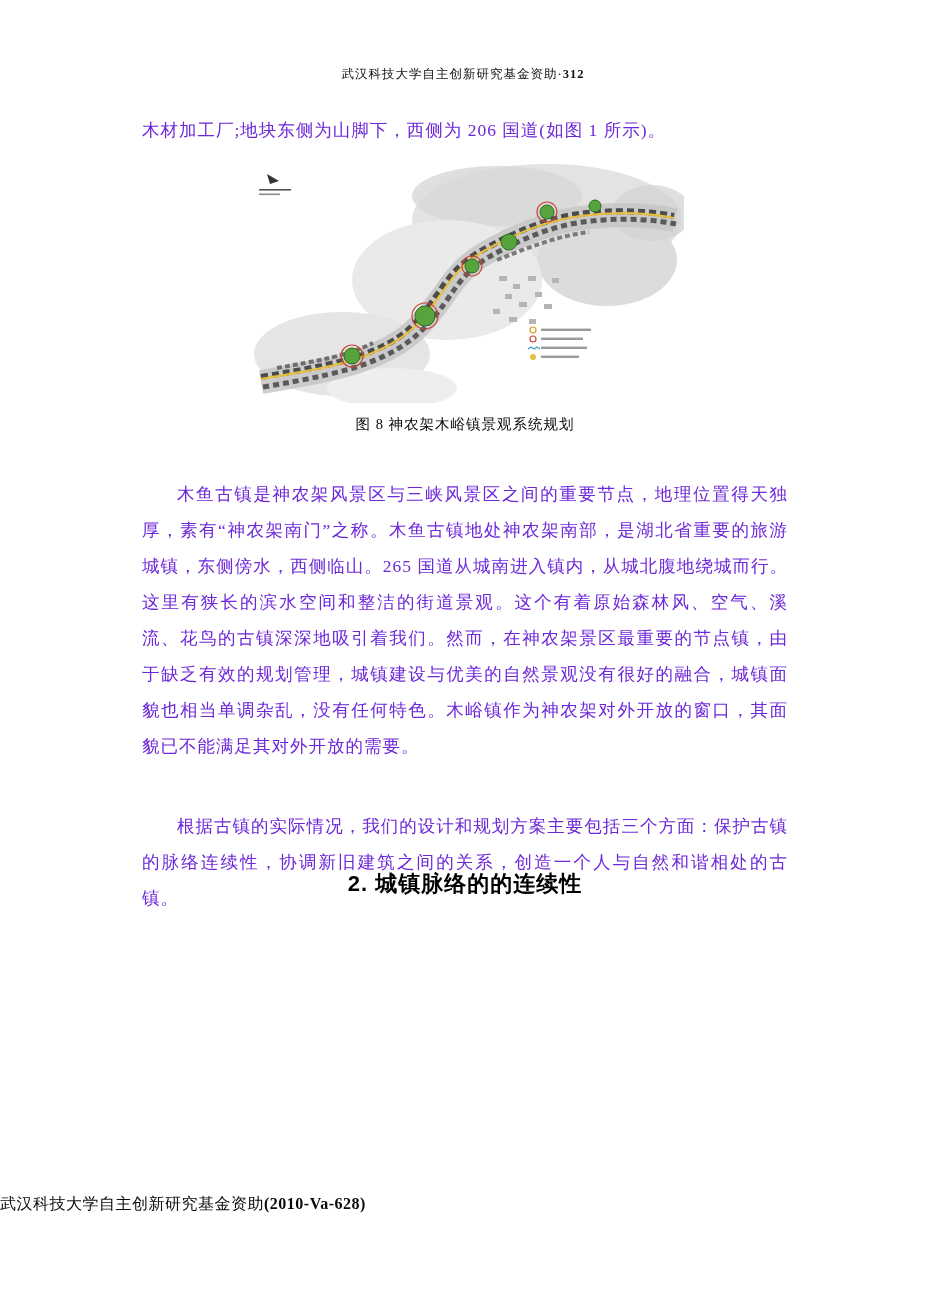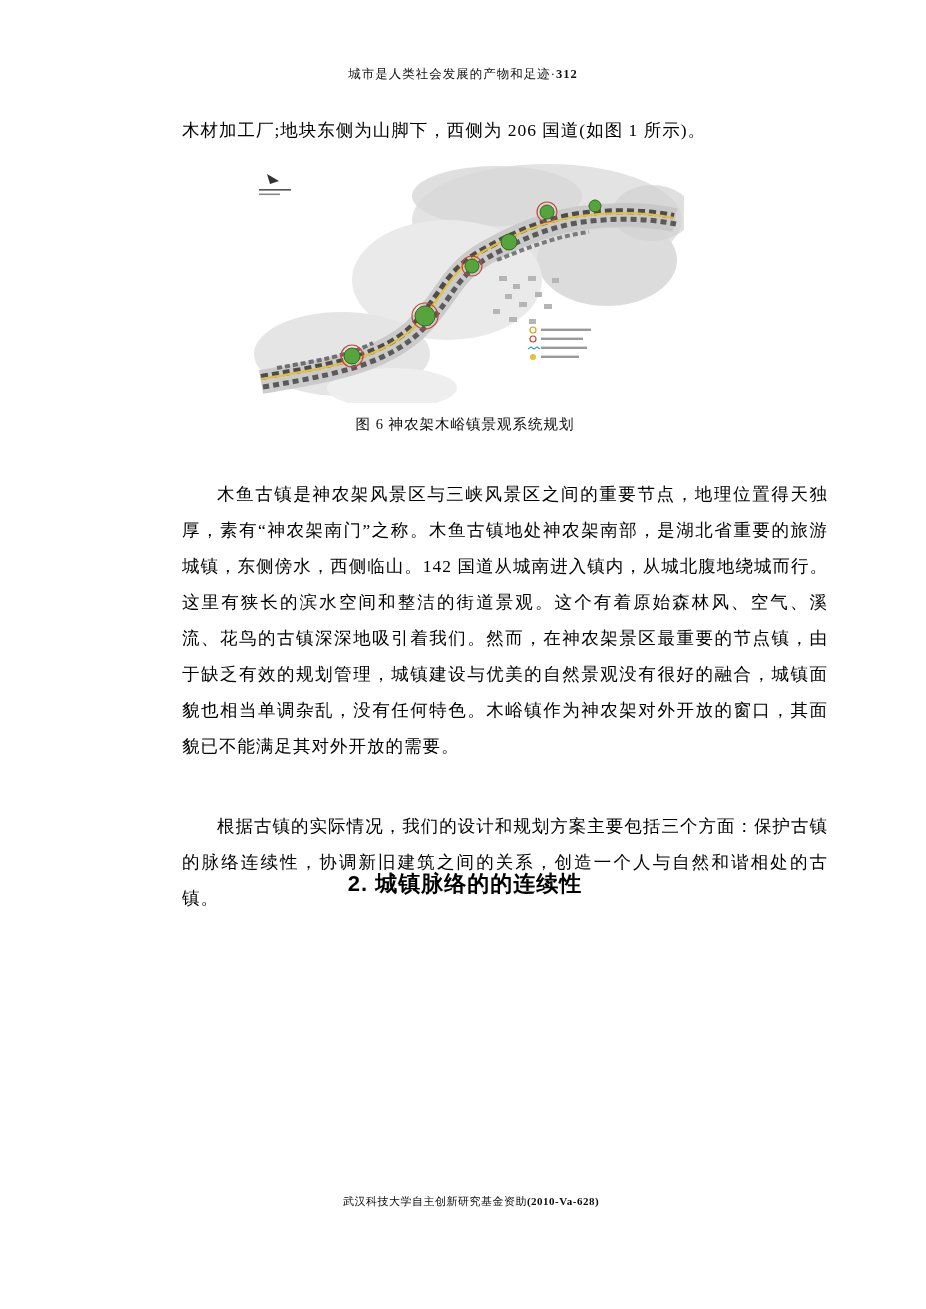--- a/index.html
+++ b/index.html
@@ -18,52 +18,52 @@
   }
   .page-header {
     position:absolute; top:66px; left:0; width:100%;
     text-align:center;
     font-size:12.5px; letter-spacing:1px; color:#111;
   }
   .page-header .pagenum { font-weight:bold; }
   .content-block { position:absolute; left:142px; width:646px;text-align:center; }
   .para {
     font-size:17.5px; line-height:36px; letter-spacing:1px;
-    text-align:justify; color:#000000;margin-left:40px;
+    text-align:justify; color:#6d28d9;
   }
   .indent { text-indent:2em; }
   .para1 { top:112px; }
   .figure-block { top:158px; text-align:center; }
   .figure-frame { width:437px; margin:0 auto; background:#fff; }
   .caption {
     margin-top:8px; font-size:14.5px; letter-spacing:1px; color:#0a0a0a;
     text-align:center;
   }
   .para2 { top:476px; }
   .para3 { top:808px; }
   .section-heading {
     top:868px;
     font-family:"Liberation Sans","DejaVu Sans",sans-serif;
     font-weight:bold; font-size:22px; line-height:32px; color:#000;
     letter-spacing:1px;
   }
   .para4 { top:938px; }
   .page-footer {
     position:absolute; top:1194px; left:0; width:100%;
-    text-align:center; font-size:11px; letter-spacing:0.5px; color:#0a0a0a;padding-left:16px;
+    font-size:16px; letter-spacing:0.5px; color:#0a0a0a;
   }
   .page-footer .grant { font-weight:bold; }
 </style>
 </head>
 <body>
 
 <div class="page">
 
   <div class="page-header">
-    <span>城市是人类社会发展的产物和足迹·</span><span class="pagenum">312</span>
+    <span>武汉科技大学自主创新研究基金资助·</span><span class="pagenum">312</span>
   </div>
 
   <div class="content-block para para1">木材加工厂;地块东侧为山脚下，西侧为 206 国道(如图 1 所示)。</div>
 
   <div class="content-block figure-block">
     <div class="figure-frame">
       <svg viewBox="0 0 437 245" width="437" height="245" role="img">
 
         <g>
           <ellipse cx="300" cy="62" rx="135" ry="56" fill="#e3e3e3"></ellipse>
@@ -123,24 +123,24 @@
           <rect x="294" y="197.6" width="38" height="2.4" fill="#9a9a9a"></rect>
         </g>
 
         <g>
           <path d="M20 16 l12 7 l-9 3 z" fill="#333"></path>
           <rect x="12" y="31" width="32" height="1.6" fill="#555"></rect>
           <rect x="12" y="35.5" width="21" height="1.6" fill="#8a8a8a"></rect>
         </g>
       </svg>
     </div>
-    <div class="caption">图 6 神农架木峪镇景观系统规划</div>
+    <div class="caption">图 8 神农架木峪镇景观系统规划</div>
   </div>
 
-  <div class="content-block para indent para2">木鱼古镇是神农架风景区与三峡风景区之间的重要节点，地理位置得天独厚，素有“神农架南门”之称。木鱼古镇地处神农架南部，是湖北省重要的旅游城镇，东侧傍水，西侧临山。142 国道从城南进入镇内，从城北腹地绕城而行。这里有狭长的滨水空间和整洁的街道景观。这个有着原始森林风、空气、溪流、花鸟的古镇深深地吸引着我们。然而，在神农架景区最重要的节点镇，由于缺乏有效的规划管理，城镇建设与优美的自然景观没有很好的融合，城镇面貌也相当单调杂乱，没有任何特色。木峪镇作为神农架对外开放的窗口，其面貌已不能满足其对外开放的需要。</div>
+  <div class="content-block para indent para2">木鱼古镇是神农架风景区与三峡风景区之间的重要节点，地理位置得天独厚，素有“神农架南门”之称。木鱼古镇地处神农架南部，是湖北省重要的旅游城镇，东侧傍水，西侧临山。265 国道从城南进入镇内，从城北腹地绕城而行。这里有狭长的滨水空间和整洁的街道景观。这个有着原始森林风、空气、溪流、花鸟的古镇深深地吸引着我们。然而，在神农架景区最重要的节点镇，由于缺乏有效的规划管理，城镇建设与优美的自然景观没有很好的融合，城镇面貌也相当单调杂乱，没有任何特色。木峪镇作为神农架对外开放的窗口，其面貌已不能满足其对外开放的需要。</div>
 
   <div class="content-block para indent para3">根据古镇的实际情况，我们的设计和规划方案主要包括三个方面：保护古镇的脉络连续性，协调新旧建筑之间的关系，创造一个人与自然和谐相处的古镇。</div>
 
   <h2 class="content-block section-heading">2. 城镇脉络的的连续性</h2>
 
 
   <div class="page-footer">
     <span>武汉科技大学自主创新研究基金资助</span><span class="grant">(2010-Va-628)</span>
   </div>
 

